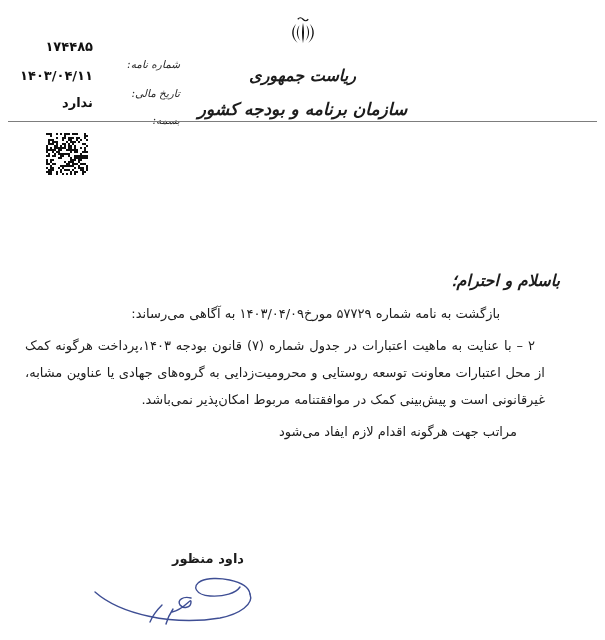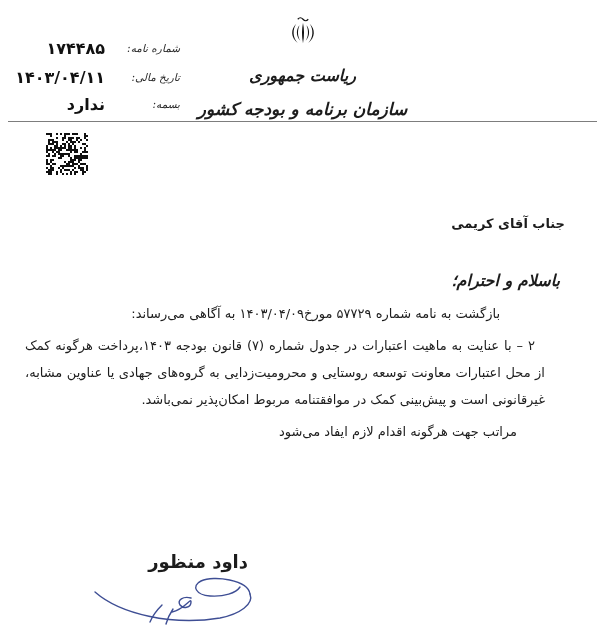--- a/index.html
+++ b/index.html
@@ -18,26 +18,27 @@
 
   
   .meta-label {
     position: absolute;
     font-family: "DejaVu Serif", serif;
     font-style: italic;
     font-size: 10.5px;
     color: #2a2a2a;
     right: 425px;
     white-space: nowrap;
+    margin-top: 16px;
   }
   .meta-value {
     position: absolute;
-    font-size: 16px;
-    font-weight: bold;
-    right: 500px;
+    font-size: 13px;
+    font-weight: bold;
+    right: 512px;
     white-space: nowrap;
     color: #111;
   }
 
   
   .org-block {
     position: absolute;
     top: 14px;
     left: 50%;
     transform: translateX(-50%);
@@ -125,23 +126,23 @@
   .p-intro   { text-indent: 45px; }
   .p-item    { text-indent: 10px; }
   .p-closing { text-indent: 28px; text-align: right; }
 
   
   .sig-name {
     position: absolute;
     top: 551px;
     left: 168px;
     width: 80px;
-    text-align: right;
-    font-weight: bold;
-    font-size: 18px;
+    text-align: center;
+    font-weight: bold;
+    font-size: 13px;
     white-space: nowrap;
   }
   .sig-scribble {
     position: absolute;
     top: 572px;
     left: 92px;
     width: 170px;
     height: 60px;
   }
 </style>
@@ -388,21 +389,20 @@
         <rect x="16" y="40" width="2" height="2"></rect>
         <rect x="20" y="40" width="2" height="2"></rect>
         <rect x="24" y="40" width="2" height="2"></rect>
         <rect x="28" y="40" width="2" height="2"></rect>
         <rect x="36" y="40" width="2" height="2"></rect>
       </svg>
   </span>
 
 
   <div class="recipient">
-    <div>جناب آقای کریمی</div>
   </div>
 
   <div class="salutation">باسلام و احترام؛</div>
 
   <div class="body-text">
     <p class="p-intro">بازگشت به نامه شماره ۵۷۷۲۹ مورخ۱۴۰۳/۰۴/۰۹ به آگاهی می‌رساند:</p>
     <p class="p-item">۲ – با عنایت به ماهیت اعتبارات در جدول شماره (۷) قانون بودجه ۱۴۰۳،پرداخت هرگونه کمک از محل اعتبارات معاونت توسعه روستایی و محرومیت‌زدایی به گروه‌های جهادی یا عناوین مشابه، غیرقانونی است و پیش‌بینی کمک در موافقتنامه مربوط امکان‌پذیر نمی‌باشد.</p>
     <p class="p-closing">مراتب جهت هرگونه اقدام لازم ایفاد می‌شود</p>
   </div>
 

